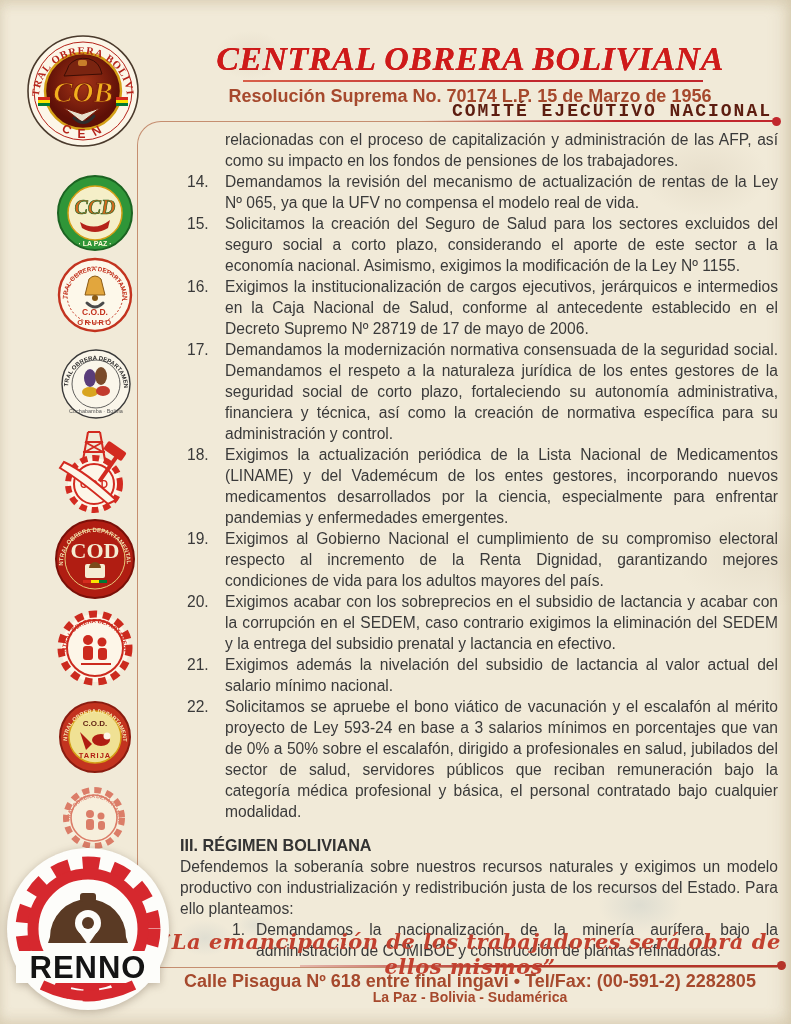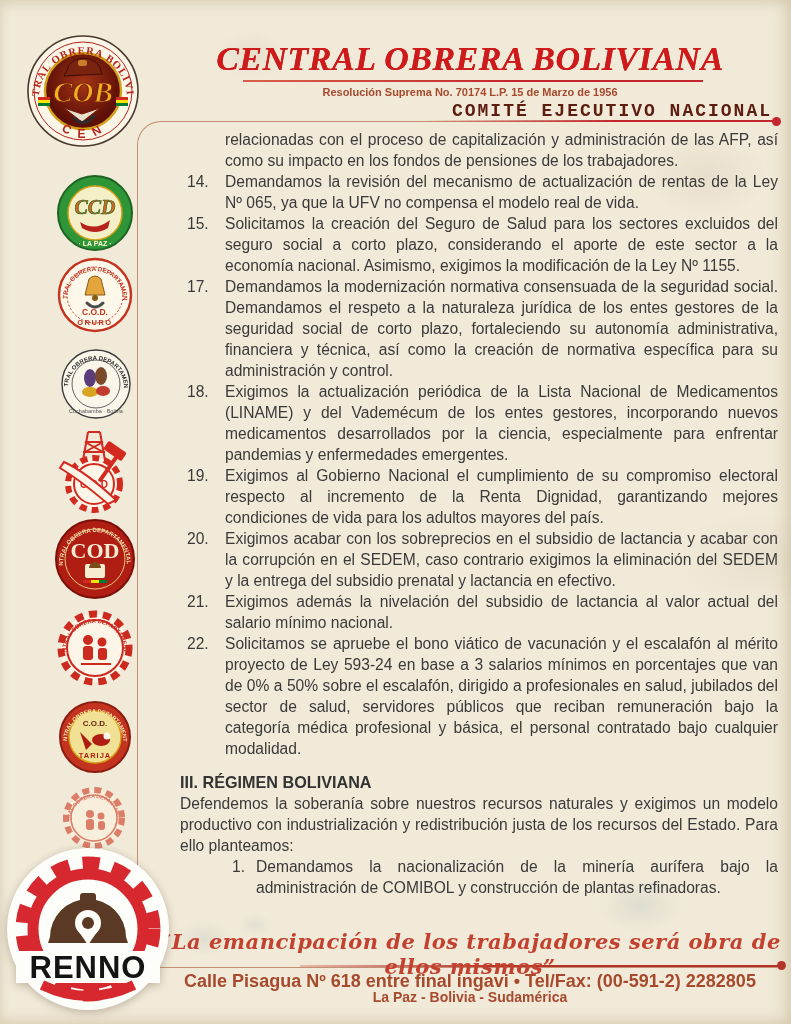--- a/index.html
+++ b/index.html
@@ -30,21 +30,21 @@
     font-size:34px;letter-spacing:.5px;
     color:#ce1a1a;
     text-shadow:0 0 .4px #ce1a1a;
   }
   .org-underline{
     position:absolute;left:243px;top:80px;width:460px;height:2px;z-index:3;
     background:linear-gradient(90deg,#d8604a,#c1272d 60%,#c1272d);
   }
   .resolution{
     position:absolute;left:160px;top:86px;width:620px;z-index:3;
-    text-align:center;font-size:11px;color:#a6492d;font-weight:bold;
+    text-align:center;font-size:18px;color:#a6492d;font-weight:bold;
   }
   .committee{
     position:absolute;left:152px;top:101px;width:620px;z-index:3;
     text-align:right;
     font-family:Liberation Mono, monospace;font-weight:bold;
     font-size:18px;letter-spacing:2px;color:#5d1d10;
   }
   
   .frame{
     position:absolute;left:137px;top:121px;width:639px;height:845px;z-index:1;
@@ -295,20 +295,24 @@
 
     <div class="item">
       <span class="num">14.</span>
       <span>Demandamos la revisión del mecanismo de actualización de rentas de la Ley Nº 065, ya que la UFV no compensa el modelo real de vida.</span>
     </div>
     <div class="item">
       <span class="num">15.</span>
       <span>Solicitamos la creación del Seguro de Salud para los sectores excluidos del seguro social a corto plazo, considerando el aporte de este sector a la economía nacional. Asimismo, exigimos la modificación de la Ley Nº 1155.</span>
     </div>
     <div class="item">
+      <span class="num">16.</span>
+      <span>Exigimos la institucionalización de cargos ejecutivos, jerárquicos e intermedios en la Caja Nacional de Salud, conforme al antecedente establecido en el Decreto Supremo Nº 28719 de 17 de mayo de 2006.</span>
+    </div>
+    <div class="item">
       <span class="num">17.</span>
       <span>Demandamos la modernización normativa consensuada de la seguridad social. Demandamos el respeto a la naturaleza jurídica de los entes gestores de la seguridad social de corto plazo, fortaleciendo su autonomía administrativa, financiera y técnica, así como la creación de normativa específica para su administración y control.</span>
     </div>
     <div class="item">
       <span class="num">18.</span>
       <span>Exigimos la actualización periódica de la Lista Nacional de Medicamentos (LINAME) y del Vademécum de los entes gestores, incorporando nuevos medicamentos desarrollados por la ciencia, especialmente para enfrentar pandemias y enfermedades emergentes.</span>
     </div>
     <div class="item">
       <span class="num">19.</span>
       <span>Exigimos al Gobierno Nacional el cumplimiento de su compromiso electoral respecto al incremento de la Renta Dignidad, garantizando mejores condiciones de vida para los adultos mayores del país.</span>

